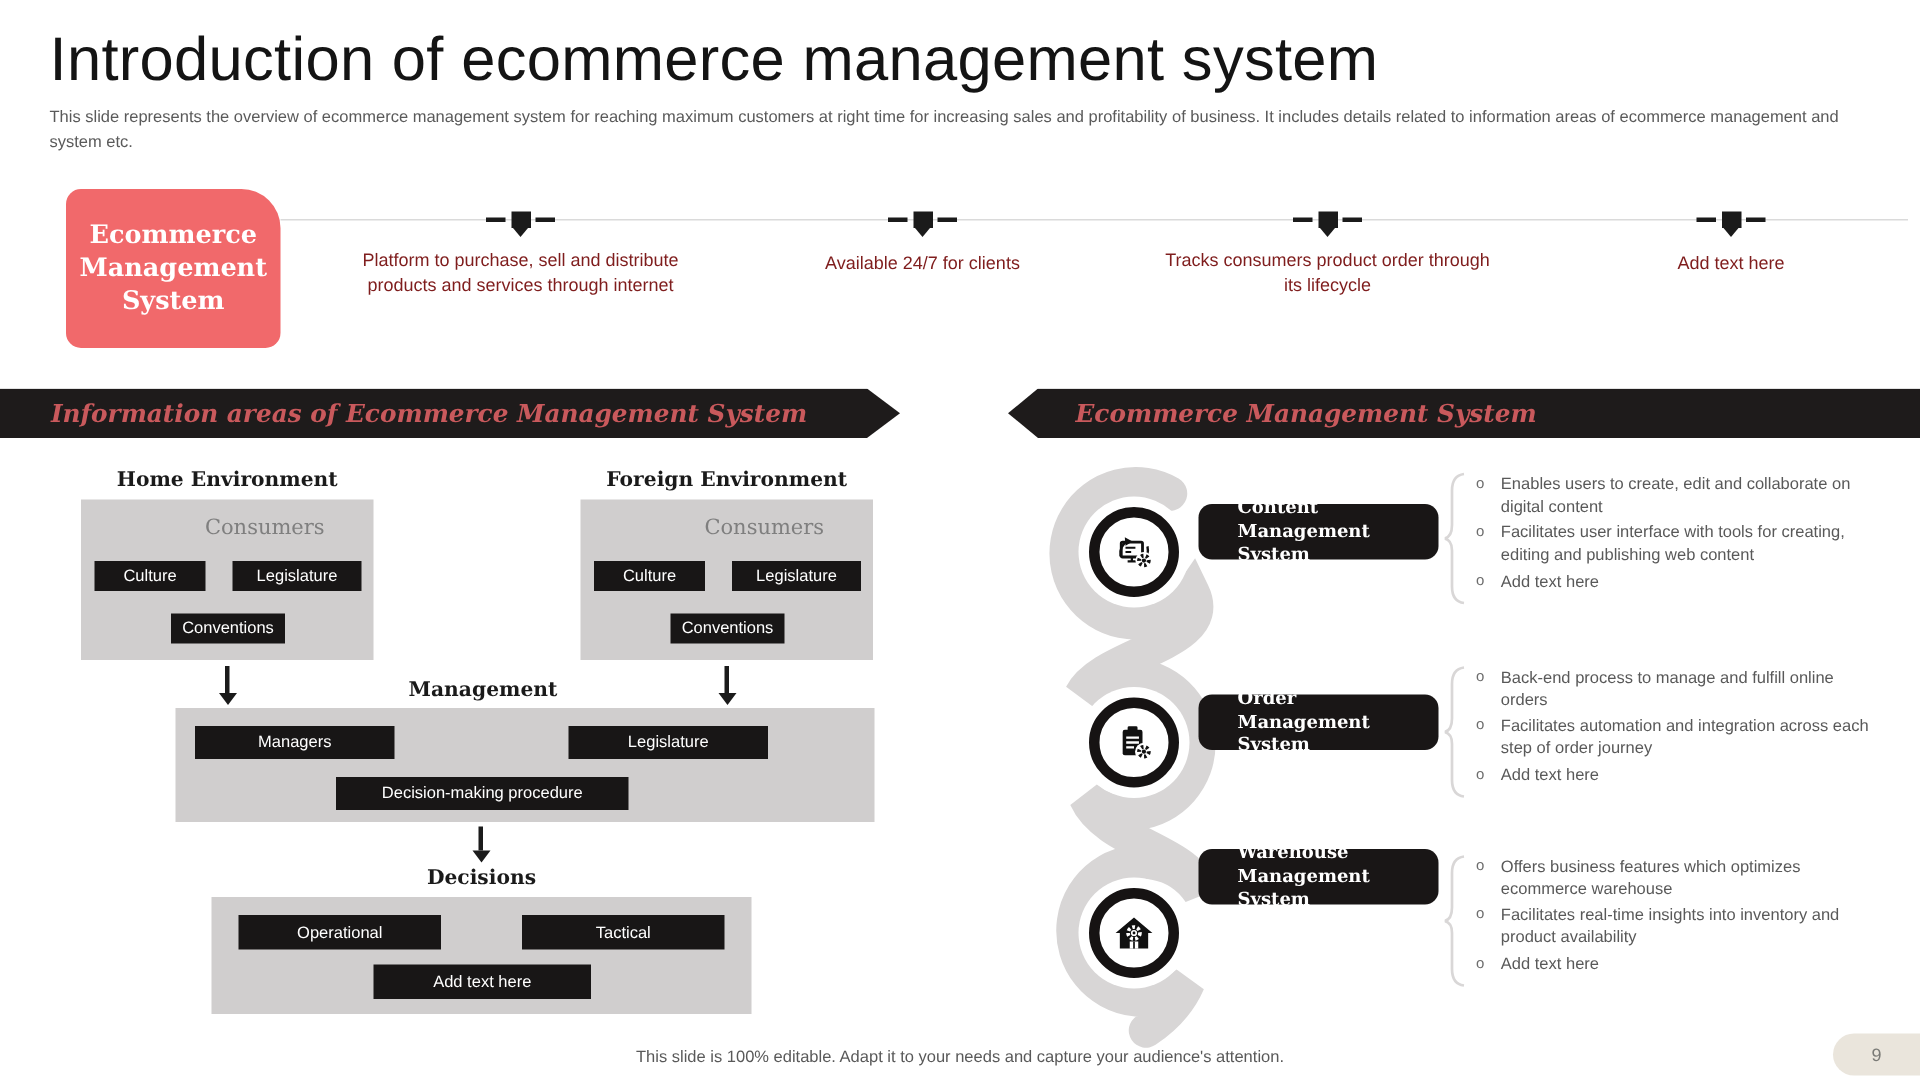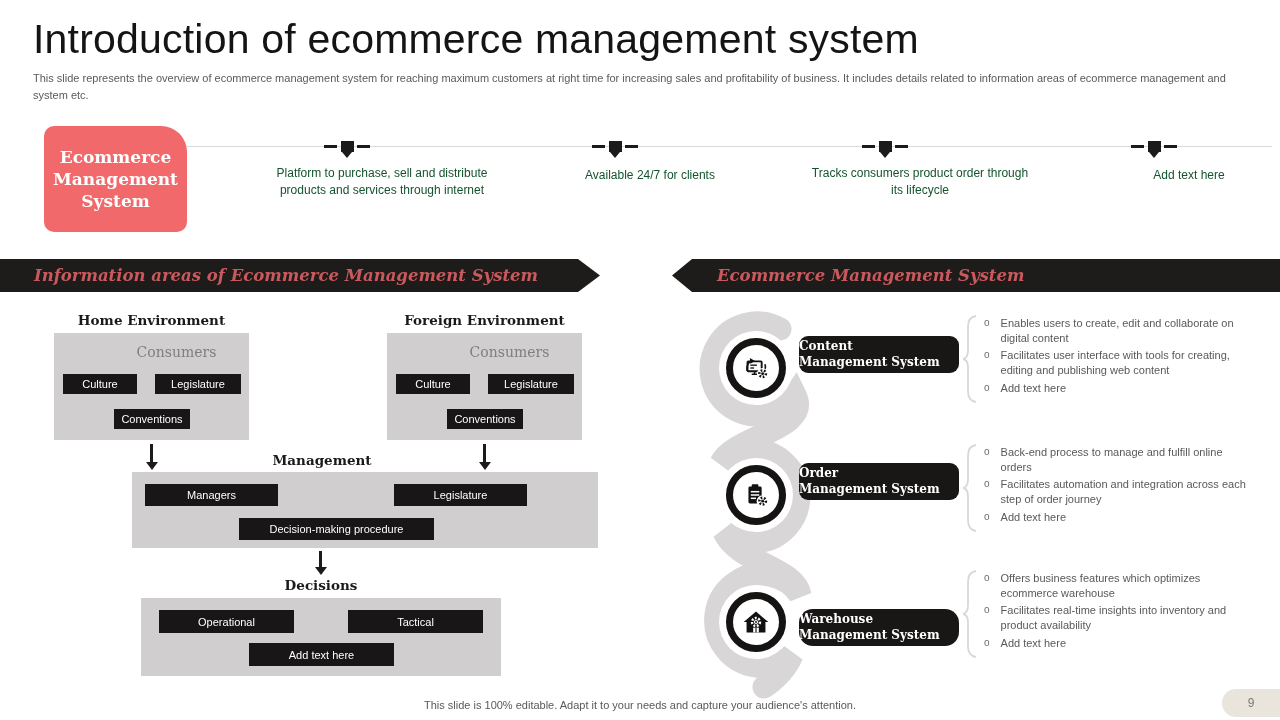--- a/index.html
+++ b/index.html
@@ -14,21 +14,21 @@
   
   .emc-box{left:44px;top:126px;width:143px;height:106px;background:#F1696B;border-radius:10px 26px 10px 10px;
            color:#fff;font-family:"DejaVu Serif", serif;font-weight:bold;font-size:17px;line-height:1.3;
            display:flex;align-items:center;justify-content:center;text-align:center;}
   .tl-line{left:187px;top:146px;width:1085px;height:1px;background:#DADADA;}
   .tl-marker{top:141px;height:11px;display:flex;align-items:center;gap:3.5px;}
   .tl-dash{width:13px;height:3px;background:#1b1b1b;}
   .tl-pin{width:13px;height:11px;background:#1b1b1b;position:relative;}
   .tl-pin::after{content:"";position:absolute;top:100%;left:50%;transform:translateX(-50%);
                  border:5px solid transparent;border-top:6px solid #1b1b1b;}
-  .tl-text{top:165px;font-size:12px;color:#14532d;text-align:center;line-height:1.45;margin-left:35px;}
+  .tl-text{top:165px;font-size:12px;color:#7f1d1d;text-align:center;line-height:1.45;}
 
   
   .banner{top:259px;height:33px;background:#1E1B1B;display:flex;align-items:center;font-style:italic;}
   .banner-left{left:0;width:600px;clip-path:polygon(0 0,578px 0,100% 50%,578px 100%,0 100%);justify-content:center;padding-right:28px;box-sizing:border-box;}
   .banner-right{left:672px;width:608px;clip-path:polygon(0 50%,20px 0,100% 0,100% 100%,20px 100%);padding-left:45px;box-sizing:border-box;}
   .banner-text{font-family:"DejaVu Serif", serif;font-weight:bold;font-size:16.5px;color:#C9595C;}
 
   
   .env-title{font-family:"DejaVu Serif", serif;font-weight:bold;font-size:13.5px;color:#1a1a1a;text-align:center;}
   .gray-box{background:#D0CECE;position:absolute;}
@@ -38,21 +38,21 @@
        justify-content:center;text-align:center;}
   .varrow{position:absolute;width:3px;background:#1b1b1b;}
   .varrow::after{content:"";position:absolute;top:100%;left:50%;transform:translateX(-50%);
                  border:6px solid transparent;border-top:8px solid #1b1b1b;}
 
   
   .sys-circle{position:absolute;left:726px;width:46px;height:46px;border:7px solid #161313;border-radius:50%;
               background:#fff;box-shadow:0 0 0 7px #fff;display:flex;align-items:center;justify-content:center;}
   .sys-label{position:absolute;left:799px;width:160px;height:37px;background:#191616;border-radius:9px;
              color:#fff;font-family:"DejaVu Serif", serif;font-weight:bold;font-size:12px;line-height:1.28;
-             display:flex;flex-direction:column;justify-content:center;box-sizing:border-box;}
+             display:flex;flex-direction:column;justify-content:center;padding-left:26px;box-sizing:border-box;}
   .bullets{position:absolute;left:984px;width:272px;margin:0;padding:0;list-style:none;}
   .bullets li{display:flex;gap:11px;font-size:11px;line-height:1.33;color:#595959;margin-bottom:3px;}
   .bullets .bm{color:#6d6d6d;font-size:10px;line-height:1.45;}
 
   
   .footer{left:0;top:699px;width:100%;text-align:center;font-size:11px;color:#595959;}
   .page-badge{left:1222px;top:689px;width:58px;height:28px;background:#EAE5DC;border-radius:14px 0 0 14px;
               display:flex;align-items:center;justify-content:center;font-size:12px;color:#7a7a76;}
 </style>
 </head>
@@ -112,21 +112,21 @@
     <div class="consumers">Consumers</div>
     <div class="tag" style="left:9px;top:41px;width:74px;height:20px;">Culture</div>
     <div class="tag" style="left:101px;top:41px;width:86px;height:20px;">Legislature</div>
     <div class="tag" style="left:60px;top:76px;width:76px;height:20px;">Conventions</div>
   </div>
 
   <div class="varrow" style="left:150px;top:444px;height:18px;"></div>
   <div class="varrow" style="left:483px;top:444px;height:18px;"></div>
 
   <div class="abs env-title" style="left:117px;top:452px;width:410px;">Management</div>
-  <div class="gray-box" style="left:117px;top:472px;width:466px;height:76px;margin-left:15px;">
+  <div class="gray-box" style="left:117px;top:472px;width:466px;height:76px;">
     <div class="tag" style="left:13px;top:12px;width:133px;height:22px;">Managers</div>
     <div class="tag" style="left:262px;top:12px;width:133px;height:22px;">Legislature</div>
     <div class="tag" style="left:107px;top:46px;width:195px;height:22px;">Decision-making procedure</div>
   </div>
 
   <div class="varrow" style="left:319px;top:551px;height:16px;"></div>
 
   <div class="abs env-title" style="left:141px;top:577px;width:360px;">Decisions</div>
   <div class="gray-box" style="left:141px;top:598px;width:360px;height:78px;">
     <div class="tag" style="left:18px;top:12px;width:135px;height:23px;">Operational</div>
@@ -202,21 +202,21 @@
     <li>
         <span class="bm">o</span>
         <span>Facilitates automation and integration across each step of order journey</span>
       </li>
     <li>
         <span class="bm">o</span>
         <span>Add text here</span>
       </li>
   </ul>
 
-  <div class="sys-label" style="top:609px;border-radius:14px;">
+  <div class="sys-label" style="top:566px;">
     <span>Warehouse</span>
     <span>Management System</span>
   </div>
   <div class="sys-circle" style="top:592px;">
     <svg width="34" height="34" viewBox="0 0 36 36">
       <path d="M18 7 L31 18 H28 V29 H8 V18 H5 Z" fill="#111"></path>
       <circle cx="18" cy="18" r="4.2" fill="none" stroke="#fff" stroke-width="2.6" stroke-dasharray="2 1.6"></circle>
       <circle cx="18" cy="18" r="2.2" fill="#fff"></circle>
       <circle cx="18" cy="18" r="1" fill="#111"></circle>
       <rect x="15" y="24" width="6" height="5" fill="#fff"></rect>

